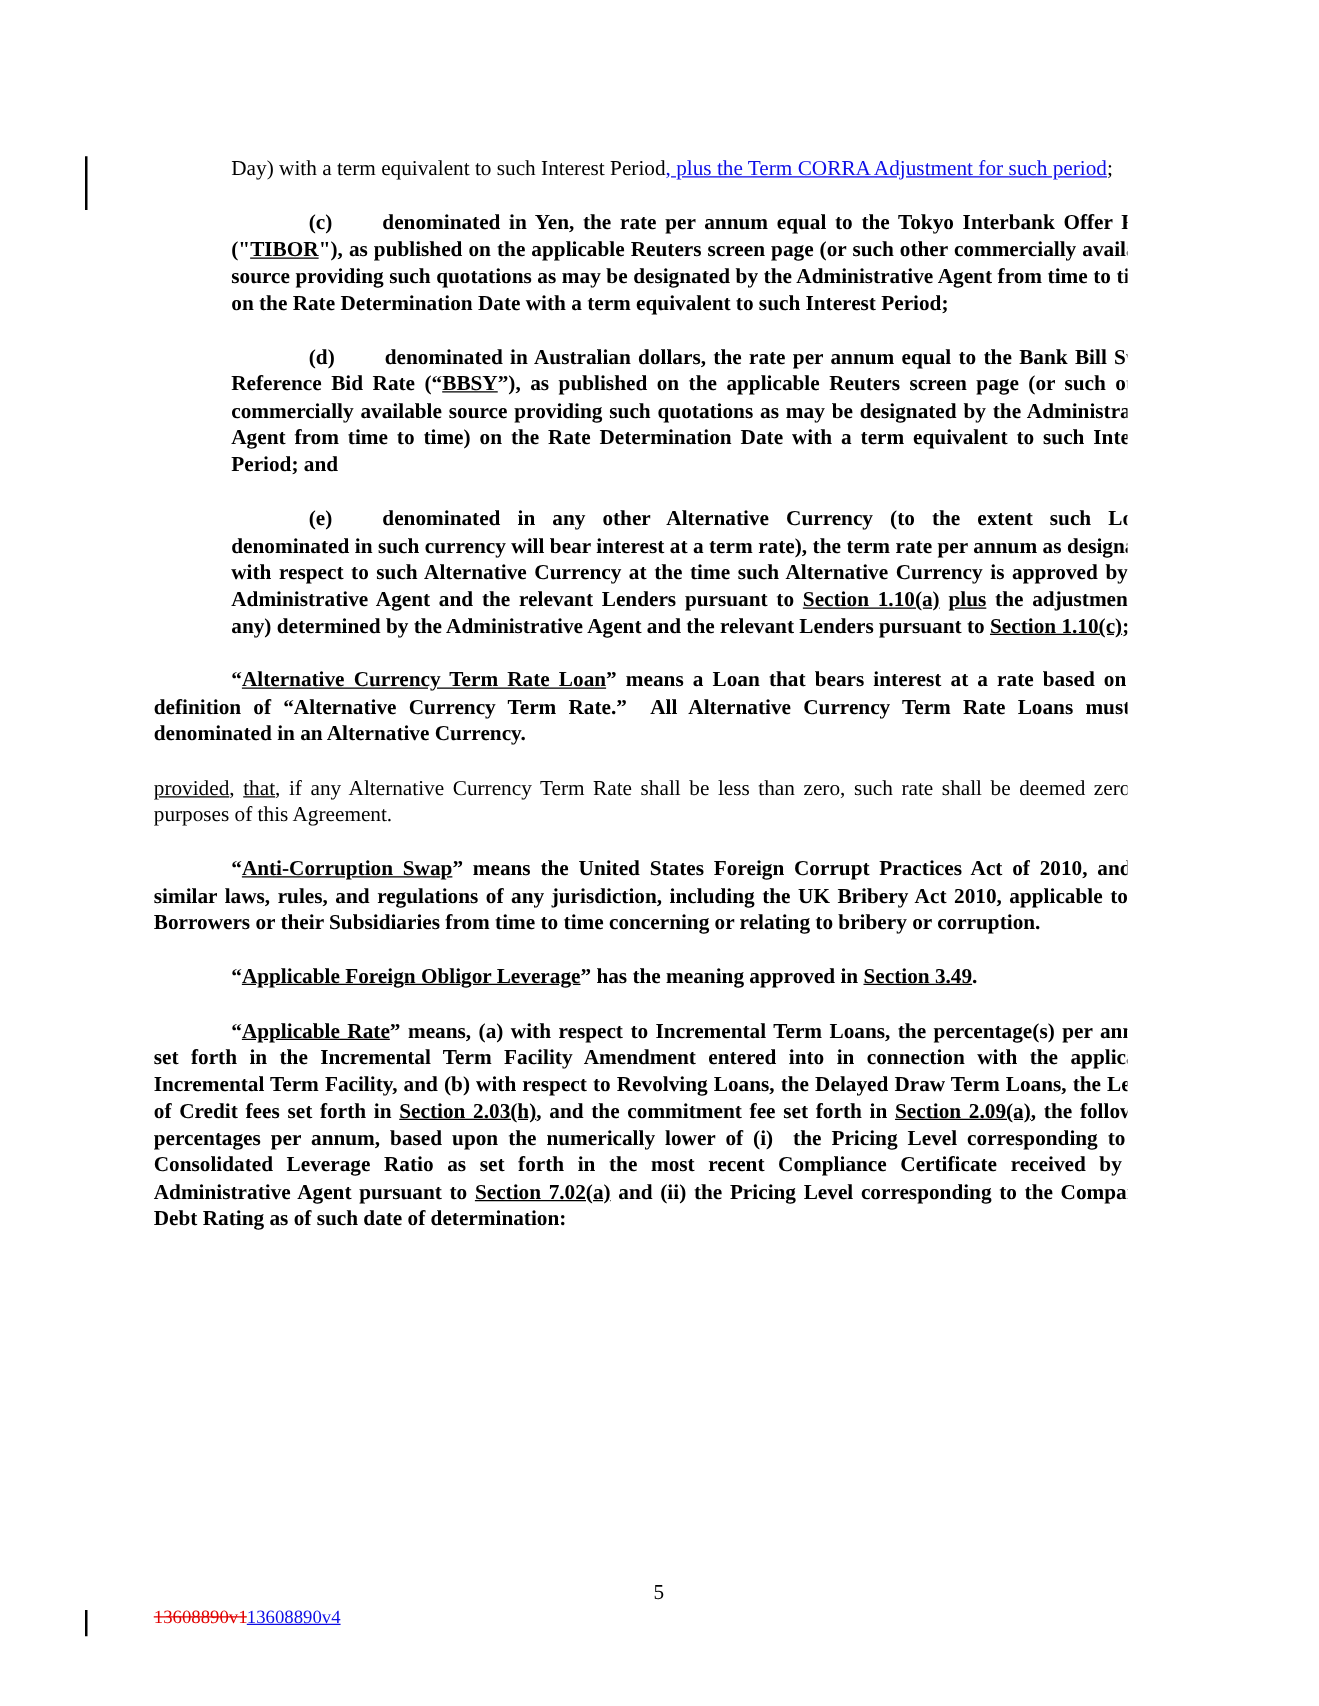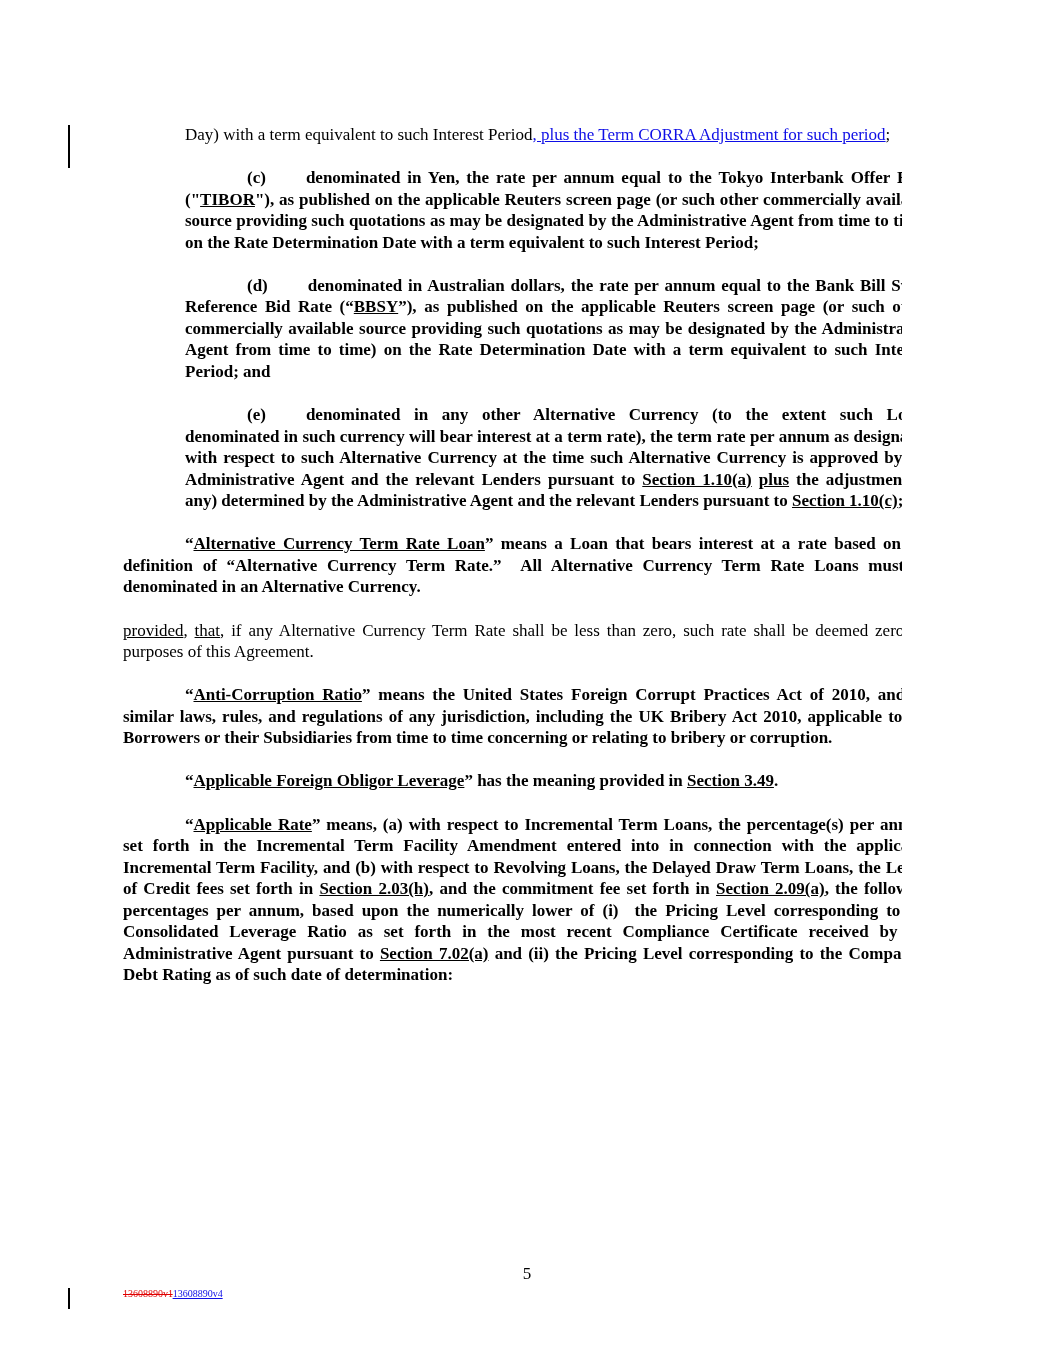--- a/index.html
+++ b/index.html
@@ -47,43 +47,43 @@
     top:1263px;
     width:808px;
     text-align:center;
     font-size:17px;
     line-height:21.55px;
   }
   .rev-line{
     position:absolute;
     left:123px;
     top:1286px;
-    font-size:10px;
+    font-size:15px;
     line-height:16px;
     text-align:left;
     font-family:Liberation Serif, serif;
   }
 </style>
 </head>
 <body>
 
 <div class="page">
 
   <div class="change-bar bar-top"></div>
   <div class="change-bar bar-footer"></div>
 
   <main class="content">
       <p class="para block"><span>Day) with a term equivalent to such Interest Period</span><span class="ins">, plus the Term CORRA Adjustment for such period</span><span>;</span></p>
       <p class="para block fli"><span>(c)</span><span class="tab"></span><span>denominated in Yen, the rate per annum equal to the Tokyo Interbank Offer Rate ("</span><span class="u">TIBOR</span><span>"), as published on the applicable Reuters screen page (or such other commercially available source providing such quotations as may be designated by the Administrative Agent from time to time) on the Rate Determination Date with a term equivalent to such Interest Period;</span></p>
       <p class="para block fli"><span>(d)</span><span class="tab"></span><span>denominated in Australian dollars, the rate per annum equal to the Bank Bill Swap Reference Bid Rate (“</span><span class="u">BBSY</span><span>”), as published on the applicable Reuters screen page (or such other commercially available source providing such quotations as may be designated by the Administrative Agent from time to time) on the Rate Determination Date with a term equivalent to such Interest Period; and</span></p>
       <p class="para block fli"><span>(e)</span><span class="tab"></span><span>denominated in any other Alternative Currency (to the extent such Loans denominated in such currency will bear interest at a term rate), the term rate per annum as designated with respect to such Alternative Currency at the time such Alternative Currency is approved by the Administrative Agent and the relevant Lenders pursuant to </span><span class="u">Section 1.10(a)</span><span> </span><span class="u">plus</span><span> the adjustment (if any) determined by the Administrative Agent and the relevant Lenders pursuant to </span><span class="u">Section 1.10(c)</span><span>;</span></p>
       <p class="para fli"><span>“</span><span class="u">Alternative Currency Term Rate Loan</span><span>” means a Loan that bears interest at a rate based on the definition of “Alternative Currency Term Rate.”&nbsp; All Alternative Currency Term Rate Loans must be denominated in an Alternative Currency.</span></p>
       <p class="para"><span class="u">provided</span><span>, </span><span class="u">that</span><span>, if any Alternative Currency Term Rate shall be less than zero, such rate shall be deemed zero for purposes of this Agreement.</span></p>
-      <p class="para fli"><span>“</span><span class="u">Anti-Corruption Ratio</span><span>” means the United States Foreign Corrupt Practices Act of 2010, and all similar laws, rules, and regulations of any jurisdiction, including the UK Bribery Act 2010, applicable to the Borrowers or their Subsidiaries from time to time concerning or relating to bribery or corruption.</span></p>
-      <p class="para fli"><span>“</span><span class="u">Applicable Foreign Obligor Leverage</span><span>” has the meaning provided in </span><span class="u">Section 3.49</span><span>.</span></p>
+      <p class="para fli"><span>“</span><span class="u">Anti-Corruption Swap</span><span>” means the United States Foreign Corrupt Practices Act of 2010, and all similar laws, rules, and regulations of any jurisdiction, including the UK Bribery Act 2010, applicable to the Borrowers or their Subsidiaries from time to time concerning or relating to bribery or corruption.</span></p>
+      <p class="para fli"><span>“</span><span class="u">Applicable Foreign Obligor Leverage</span><span>” has the meaning approved in </span><span class="u">Section 3.49</span><span>.</span></p>
       <p class="para fli"><span>“</span><span class="u">Applicable Rate</span><span>” means, (a) with respect to Incremental Term Loans, the percentage(s) per annum set forth in the Incremental Term Facility Amendment entered into in connection with the applicable Incremental Term Facility, and (b) with respect to Revolving Loans, the Delayed Draw Term Loans, the Letter of Credit fees set forth in </span><span class="u">Section 2.03(h)</span><span>, and the commitment fee set forth in </span><span class="u">Section 2.09(a)</span><span>, the following percentages per annum, based upon the numerically lower of (i)&nbsp; the Pricing Level corresponding to the Consolidated Leverage Ratio as set forth in the most recent Compliance Certificate received by the Administrative Agent pursuant to </span><span class="u">Section 7.02(a)</span><span> and (ii) the Pricing Level corresponding to the Company’s Debt Rating as of such date of determination:</span></p>
     </main>
 
   <div class="page-number">5</div>
 
   <div class="rev-line"><span class="del">13608890v1</span><span class="ins">13608890v4</span></div>
 
 </div>
 
 </body></html>

